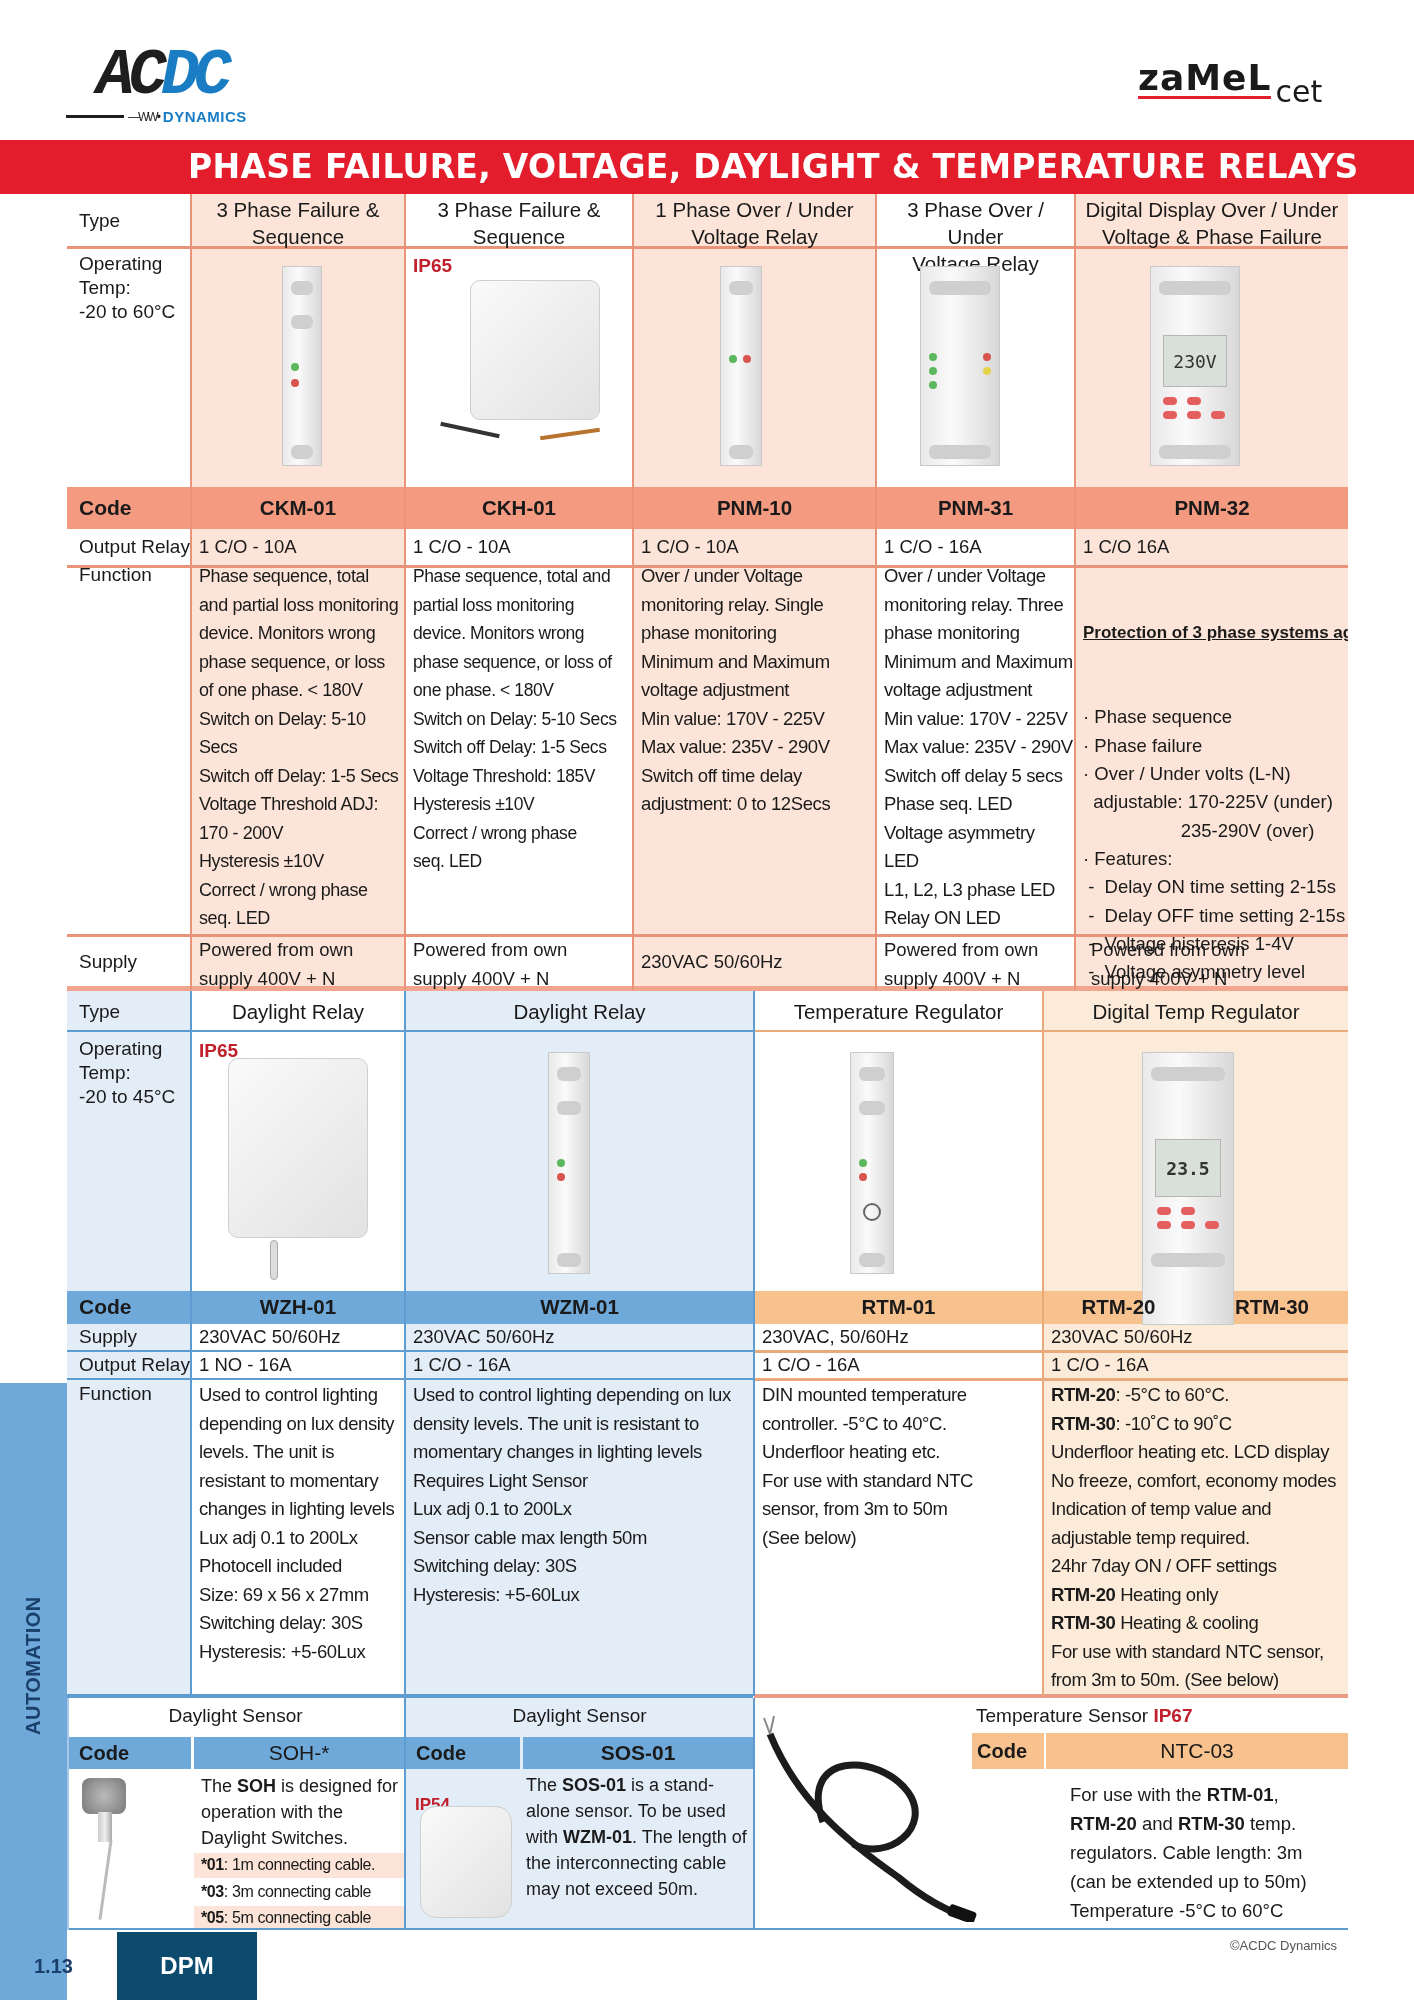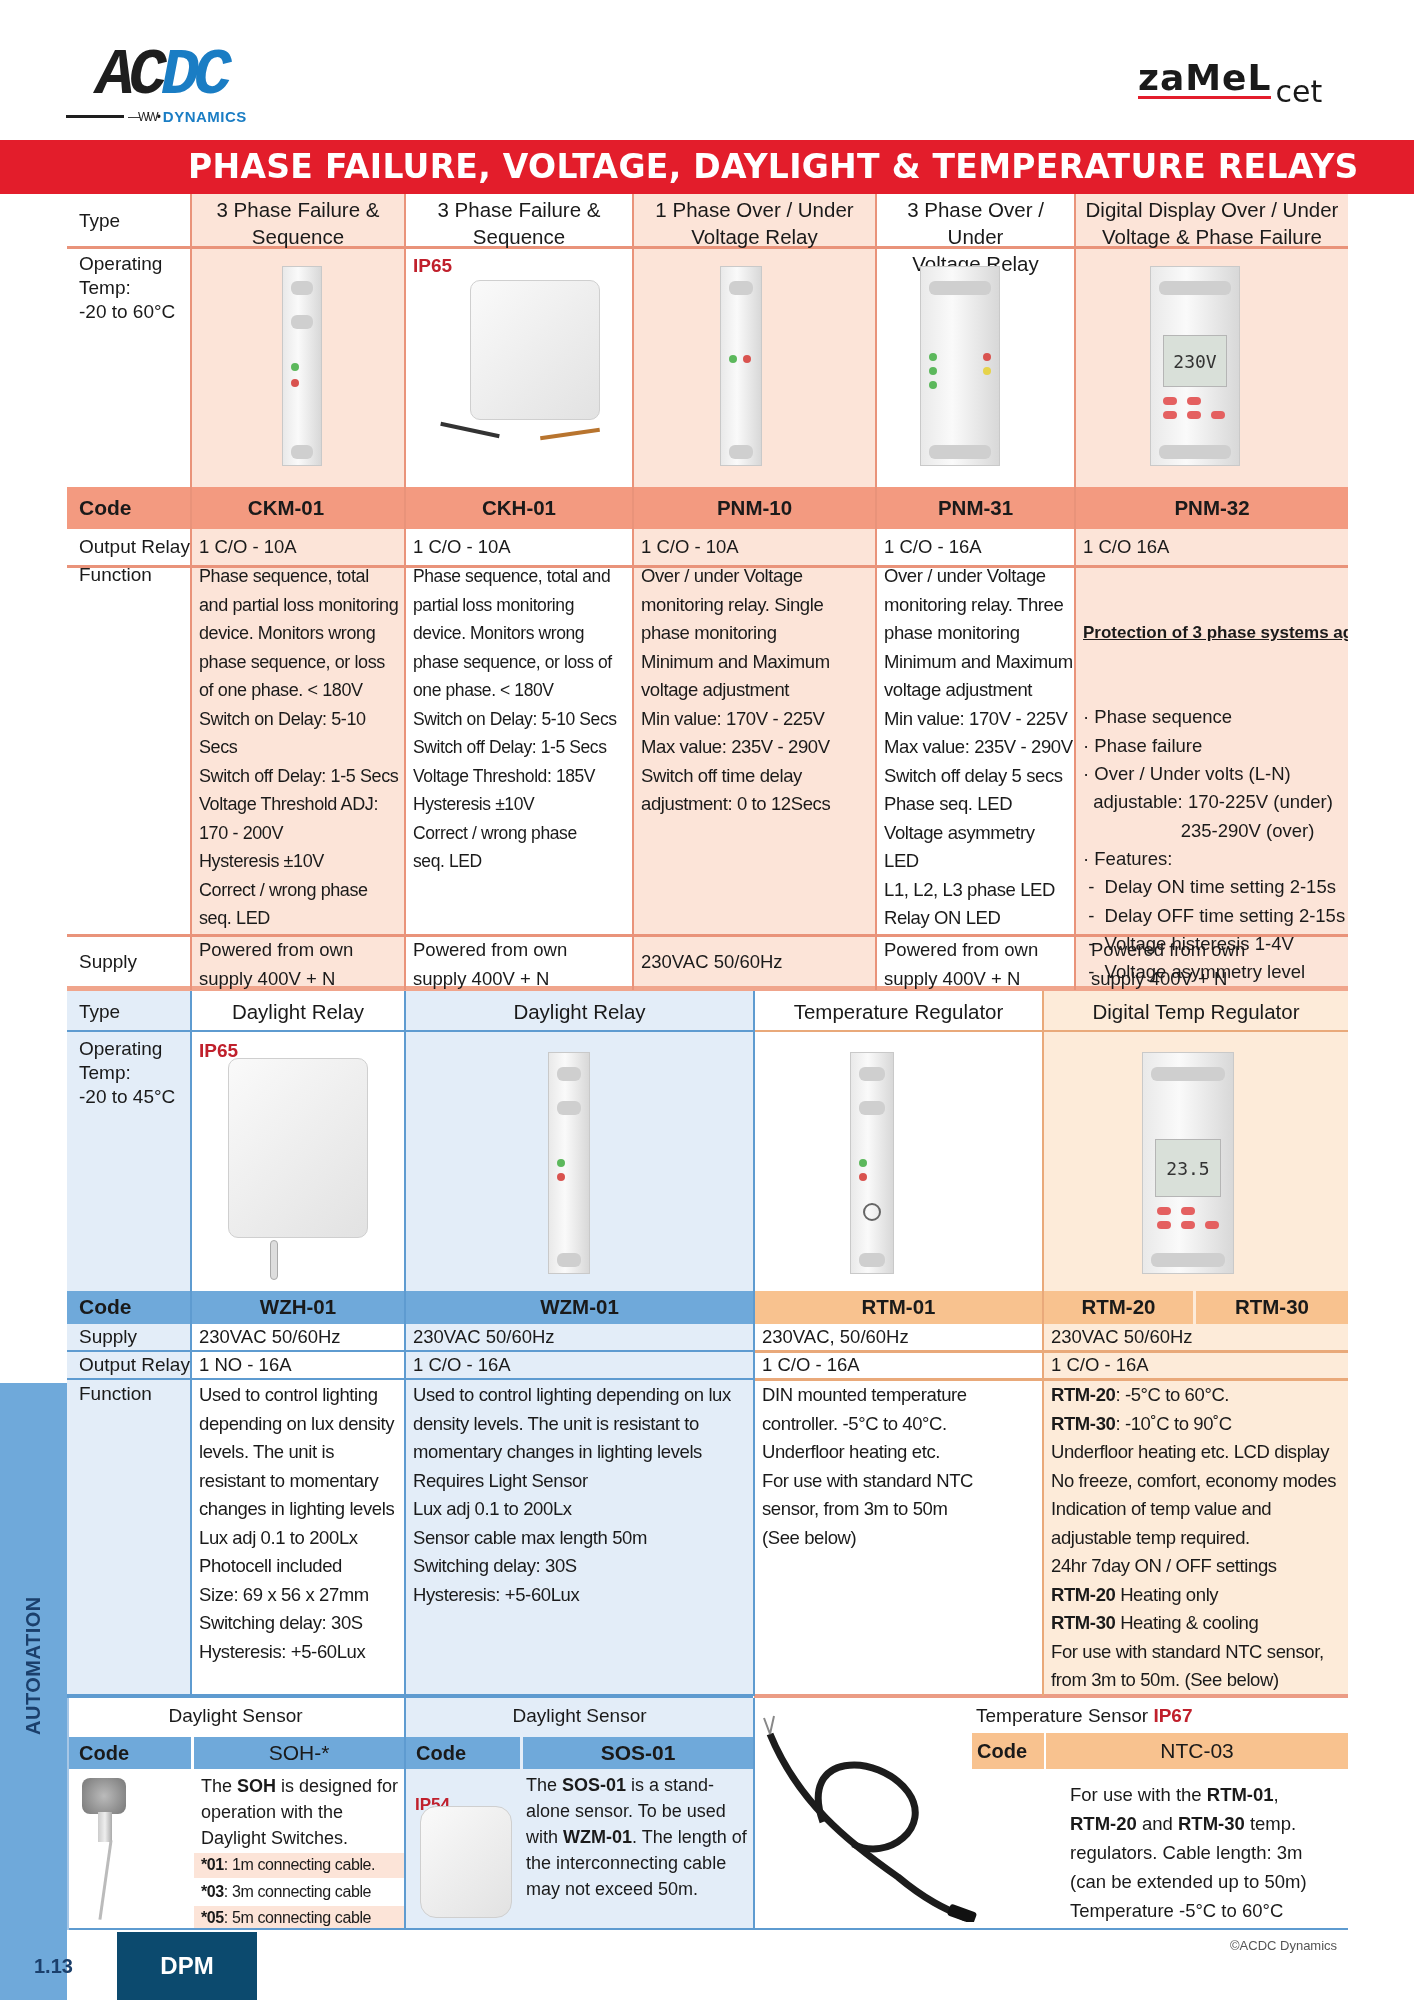--- a/index.html
+++ b/index.html
@@ -107,21 +107,21 @@
         <div>3 Phase Failure &amp;</div>
         <div>Sequence</div>
       </div>
     <div class="din" style="left:282px;top:266px;width:40px;height:200px;">
       <div class="tb" style="top:14px;"></div>
         <div class="tb" style="top:48px;"></div>
       <div class="led" style="left:8px;top:96px;background:#5cb85c;"></div>
         <div class="led" style="left:8px;top:112px;background:#d9534f;"></div>
       <div class="tb" style="top:178px;"></div>
     </div>
-    <div class="cell code" style="left:180px;top:494px;width:212px;">CKM-01</div>
+    <div class="cell code" style="left:192px;top:494px;width:212px;">CKM-01</div>
     <div class="cell" style="left:192px;top:533px;width:212px;">1 C/O - 10A</div>
     <div class="cell cond" style="left:192px;top:562px;width:213px;font-size:18px;">
       <div>Phase sequence, total</div>
         <div>and partial loss monitoring</div>
         <div>device. Monitors wrong</div>
         <div>phase sequence, or loss</div>
         <div>of one phase. &lt; 180V</div>
         <div>Switch on Delay: 5-10 Secs</div>
         <div>Switch off Delay: 1-5 Secs</div>
         <div>Voltage Threshold ADJ:</div>
@@ -357,21 +357,21 @@
         <div>controller. -5°C to 40°C.</div>
         <div>Underfloor heating etc.</div>
         <div>For use with standard NTC</div>
         <div>sensor, from 3m to 50m</div>
         <div>(See below)</div>
     </div>
   </div>
 
   <div>
     <div class="cell hdr" style="left:1044px;top:998px;width:304px;">Digital Temp Regulator</div>
-    <div class="din" style="left:1142px;top:1052px;width:92px;height:222px;">
+    <div class="din" style="left:1142px;top:1052px;width:92px;height:273px;font-weight:bold;">
       <div class="tb" style="top:14px;"></div>
       <div class="lcd" style="left:12px;top:86px;width:66px;height:58px;line-height:58px;font-size:18px;">23.5</div>
       <div class="redbtn" style="left:14px;top:154px;"></div>
         <div class="redbtn" style="left:38px;top:154px;"></div>
         <div class="redbtn" style="left:14px;top:168px;"></div>
         <div class="redbtn" style="left:38px;top:168px;"></div>
         <div class="redbtn" style="left:62px;top:168px;"></div>
       <div class="tb" style="top:200px;"></div>
     </div>
     <div class="cell code" style="left:1044px;top:1293px;width:149px;">RTM-20</div>

